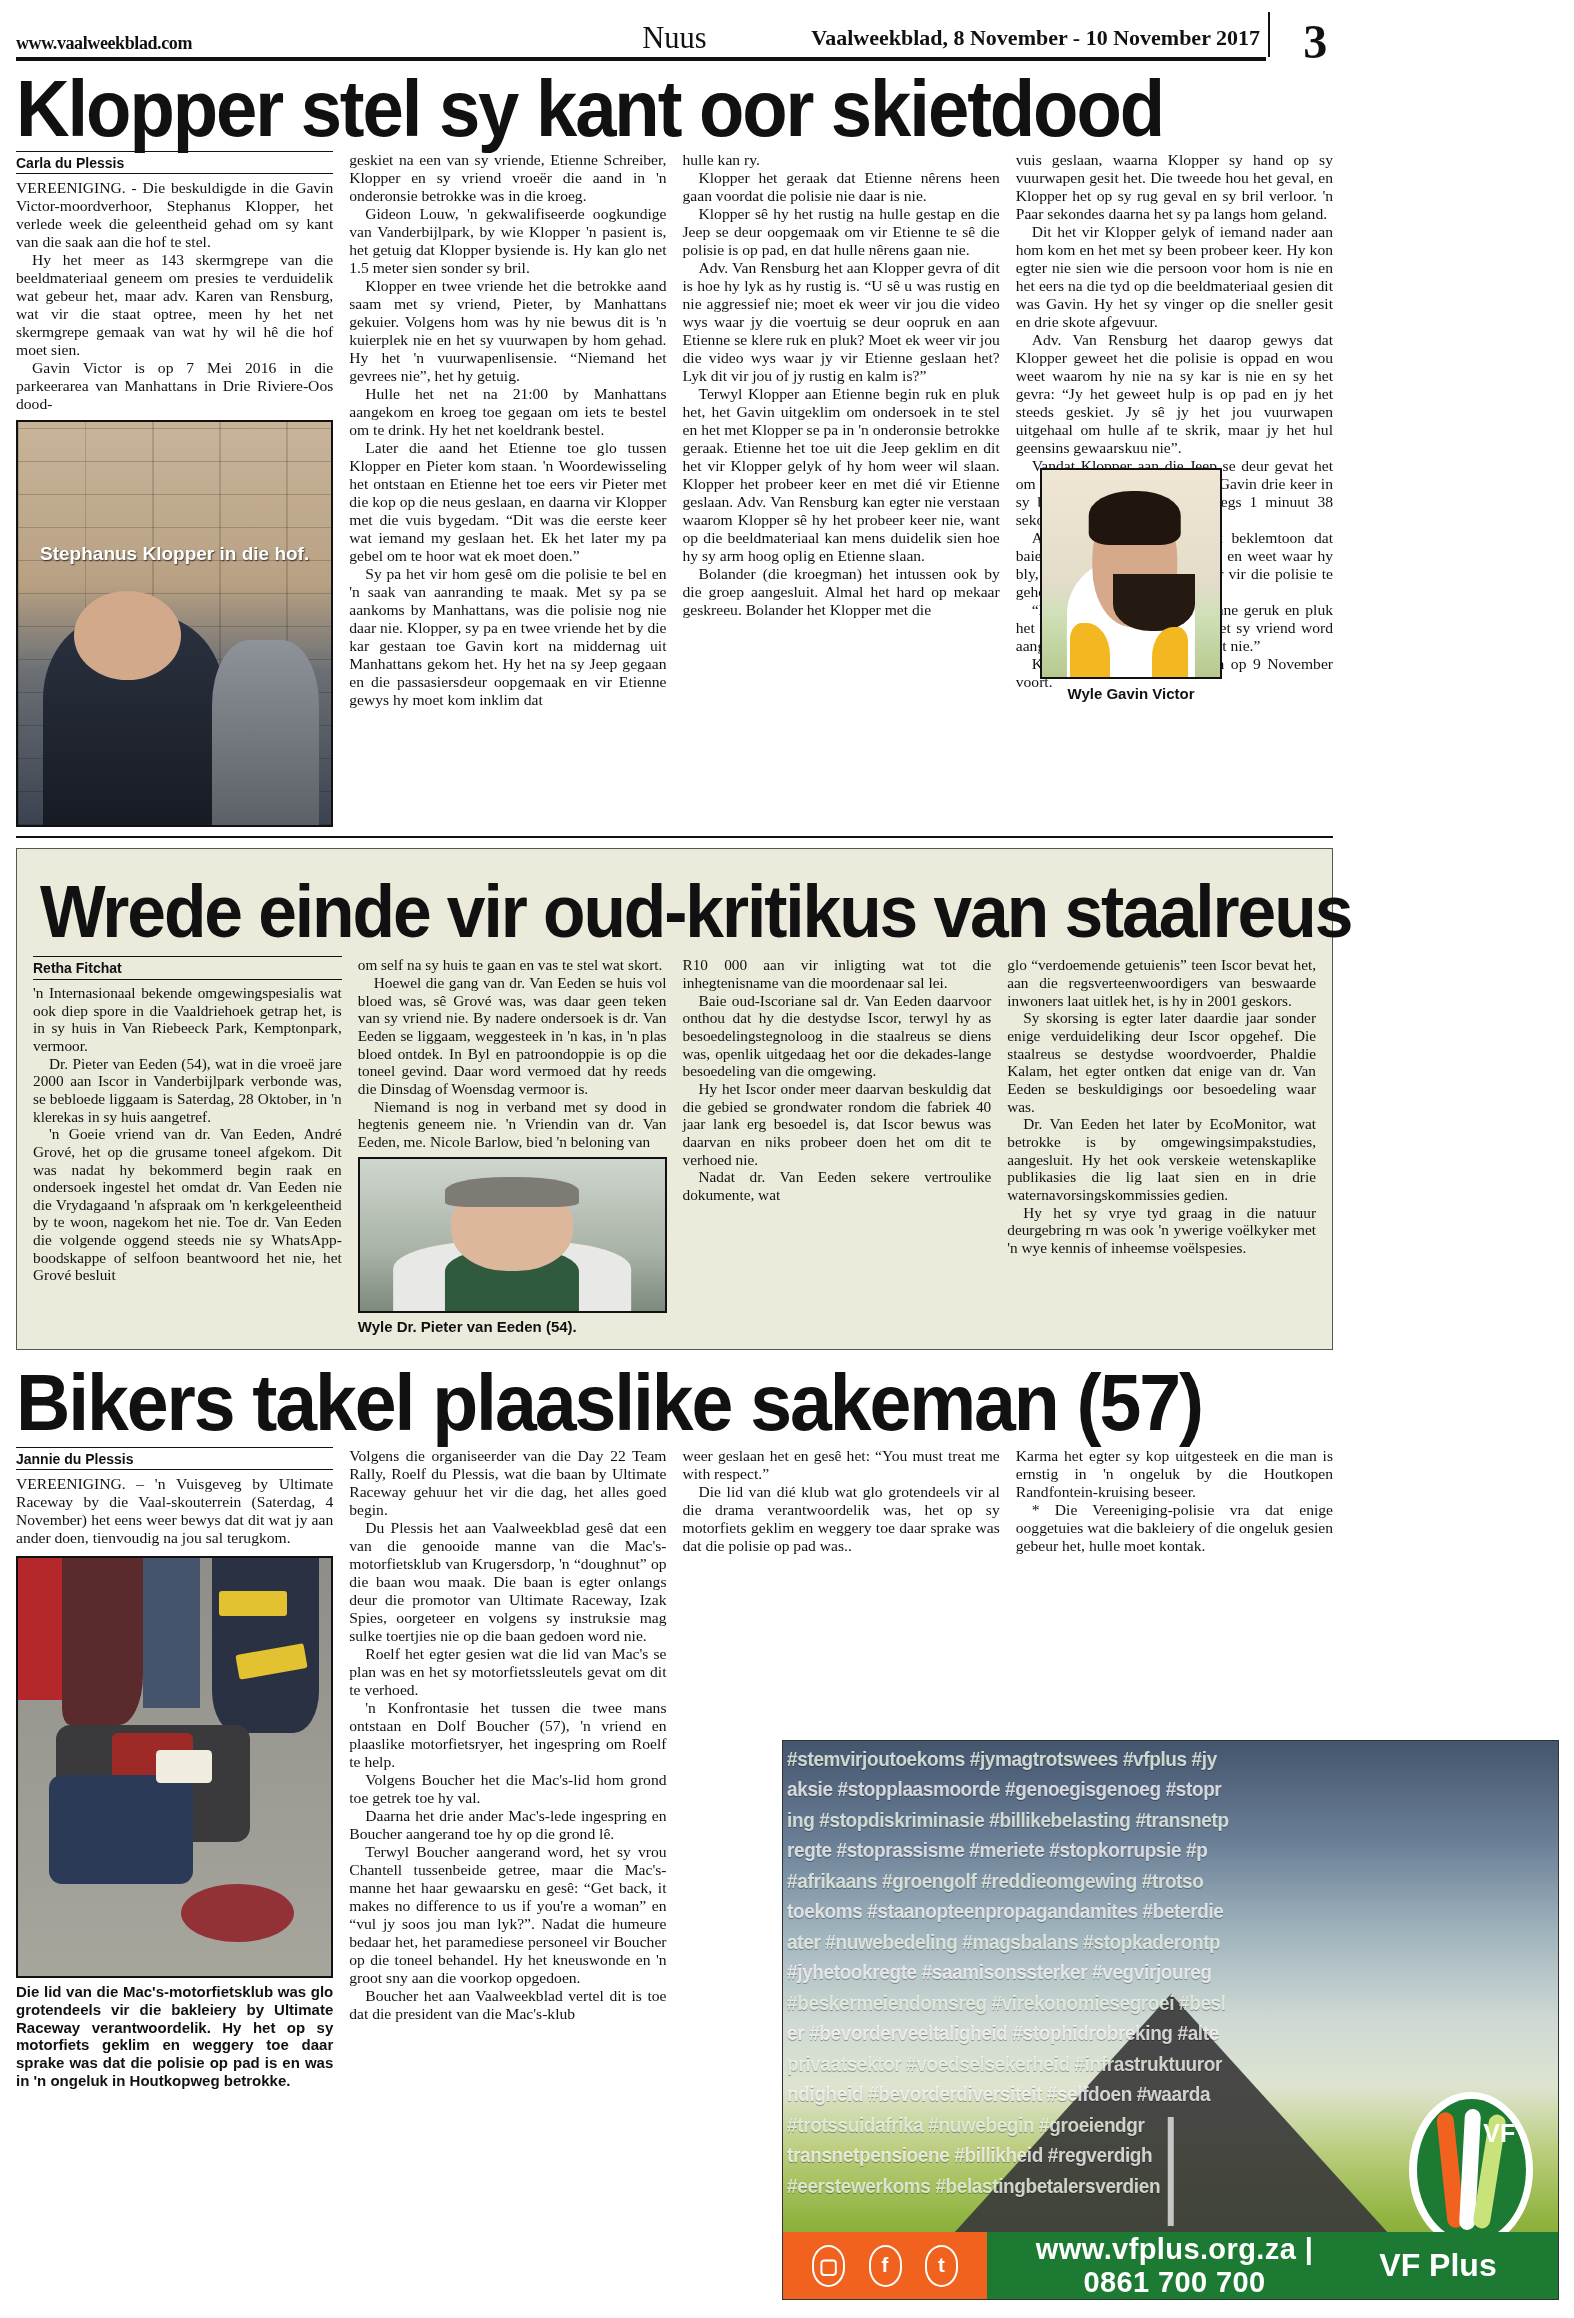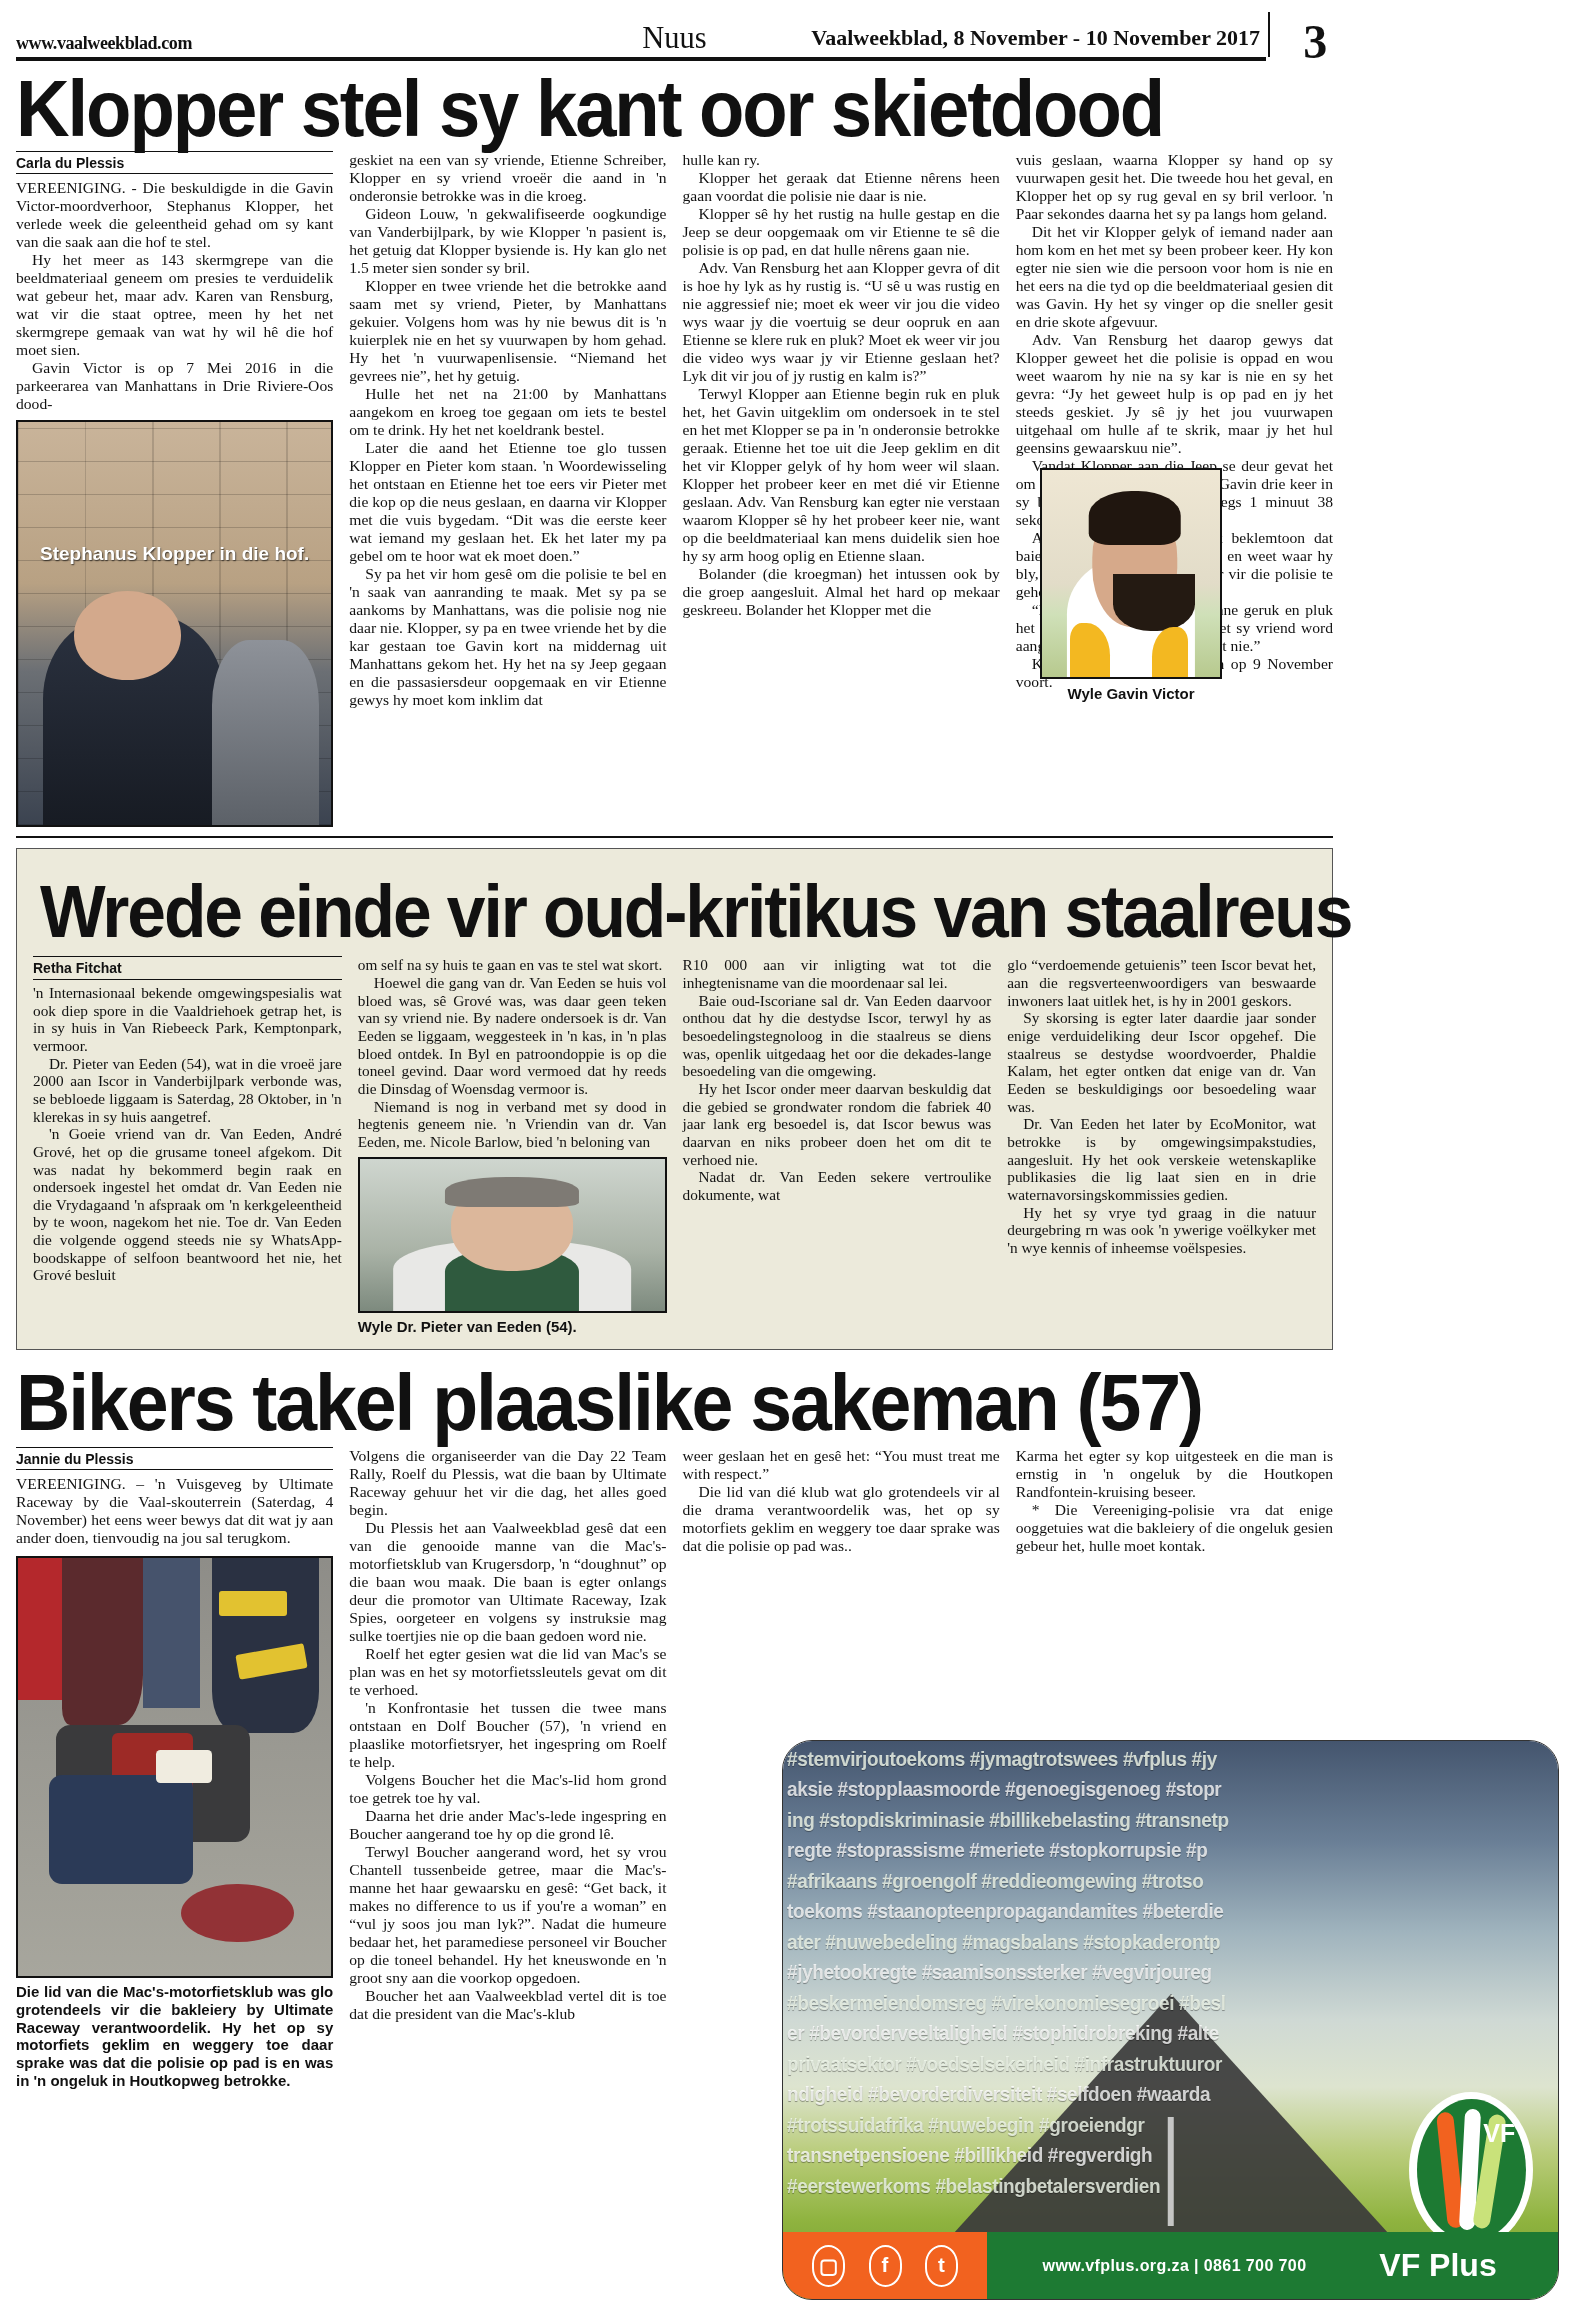--- a/index.html
+++ b/index.html
@@ -105,21 +105,21 @@
     padding-left:4.4px;
   }
   .hashline:nth-child(odd) { color:rgba(240,248,235,.82); }
   .ad-footer { position:absolute; left:0; right:0; bottom:0; height:67px; display:flex; align-items:center; background:#1d7a33; }
   .ad-social { width:204px; height:67px; background:#f2621f; display:flex; align-items:center; justify-content:space-around; padding:0 17.4px; }
   .soc {
     width:33px; height:42px; border:2.2px solid #fff; border-radius:50%/45%;
     display:flex; align-items:center; justify-content:center;
     color:#fff; font-family:"Liberation Sans", sans-serif; font-weight:bold; font-size:20.4px;
   }
-  .ad-contact { flex:1; text-align:center; color:#fff; font-family:"Liberation Sans", sans-serif; font-weight:bold; font-size:16px; letter-spacing:0.4px;margin-left:44px; }
+  .ad-contact { flex:1; text-align:center; color:#fff; font-family:"Liberation Sans", sans-serif; font-weight:bold; font-size:29px; letter-spacing:0.4px;margin-left:44px; }
   .ad-brand { width:240px; text-align:center; color:#fff; font-family:"Liberation Sans", sans-serif; font-weight:bold; font-size:32px; }
   .vf-logo { position:absolute; right:25px; bottom:51px; width:124px; height:156px; background:#fff; border-radius:50%; display:flex; align-items:center; justify-content:center; }
   .vf-inner { width:109px; height:142px; border-radius:50%; background:#1d7a33; position:relative; overflow:hidden; }
   .vf-stripe-o { position:absolute; left:25px; top:13px; width:17.4px; height:116px; background:#f2621f; border-radius:8.7px; transform:rotate(-6deg); }
   .vf-stripe-w { position:absolute; left:45px; top:10.2px; width:16px; height:121px; background:#fff; border-radius:8px; transform:rotate(3deg); }
   .vf-stripe-g { position:absolute; left:64px; top:14.5px; width:17.4px; height:115px; background:#c9e27a; border-radius:8.7px; transform:rotate(9deg); }
   .vf-text { position:absolute; right:10.2px; top:20.4px; color:#fff; font-family:"Liberation Sans", sans-serif; font-weight:bold; font-size:25px; }
 
   .sep-rule { height:2.2px; background:#111; margin:7.3px 0 0 0; }
 </style>
@@ -284,21 +284,21 @@
         <p>Die lid van dié klub wat glo grotendeels vir al die drama verantwoordelik was, het op sy motorfiets geklim en weggery toe daar sprake was dat die polisie op pad was..</p>
       </div>
 
       <div class="col">
         <p class="first">Karma het egter sy kop uitgesteek en die man is ernstig in 'n ongeluk by die Houtkopen Randfontein-kruising beseer.</p>
         <p>* Die Vereeniging-polisie vra dat enige ooggetuies wat die bakleiery of die ongeluk gesien gebeur het, hulle moet kontak.</p>
       </div>
     </div>
   </div>
 
-  <div class="ad" style="position:absolute;left:782px;top:1740px;width:777px;height:560px;border-radius:30px;">
+  <div class="ad" style="position:absolute;left:782px;top:1740px;width:777px;height:560px;">
     <div class="ad-sky"></div>
     <div class="ad-road"></div>
     <div class="ad-roadline"></div>
 
     <div class="hashwrap">
       <div class="hashline">#stemvirjoutoekoms #jymagtrotswees #vfplus #jy</div>
       <div class="hashline">aksie #stopplaasmoorde #genoegisgenoeg #stopr</div>
       <div class="hashline">ing #stopdiskriminasie #billikebelasting #transnetp</div>
       <div class="hashline">regte #stoprassisme #meriete #stopkorrupsie #p</div>
       <div class="hashline">#afrikaans #groengolf #reddieomgewing #trotso</div>

